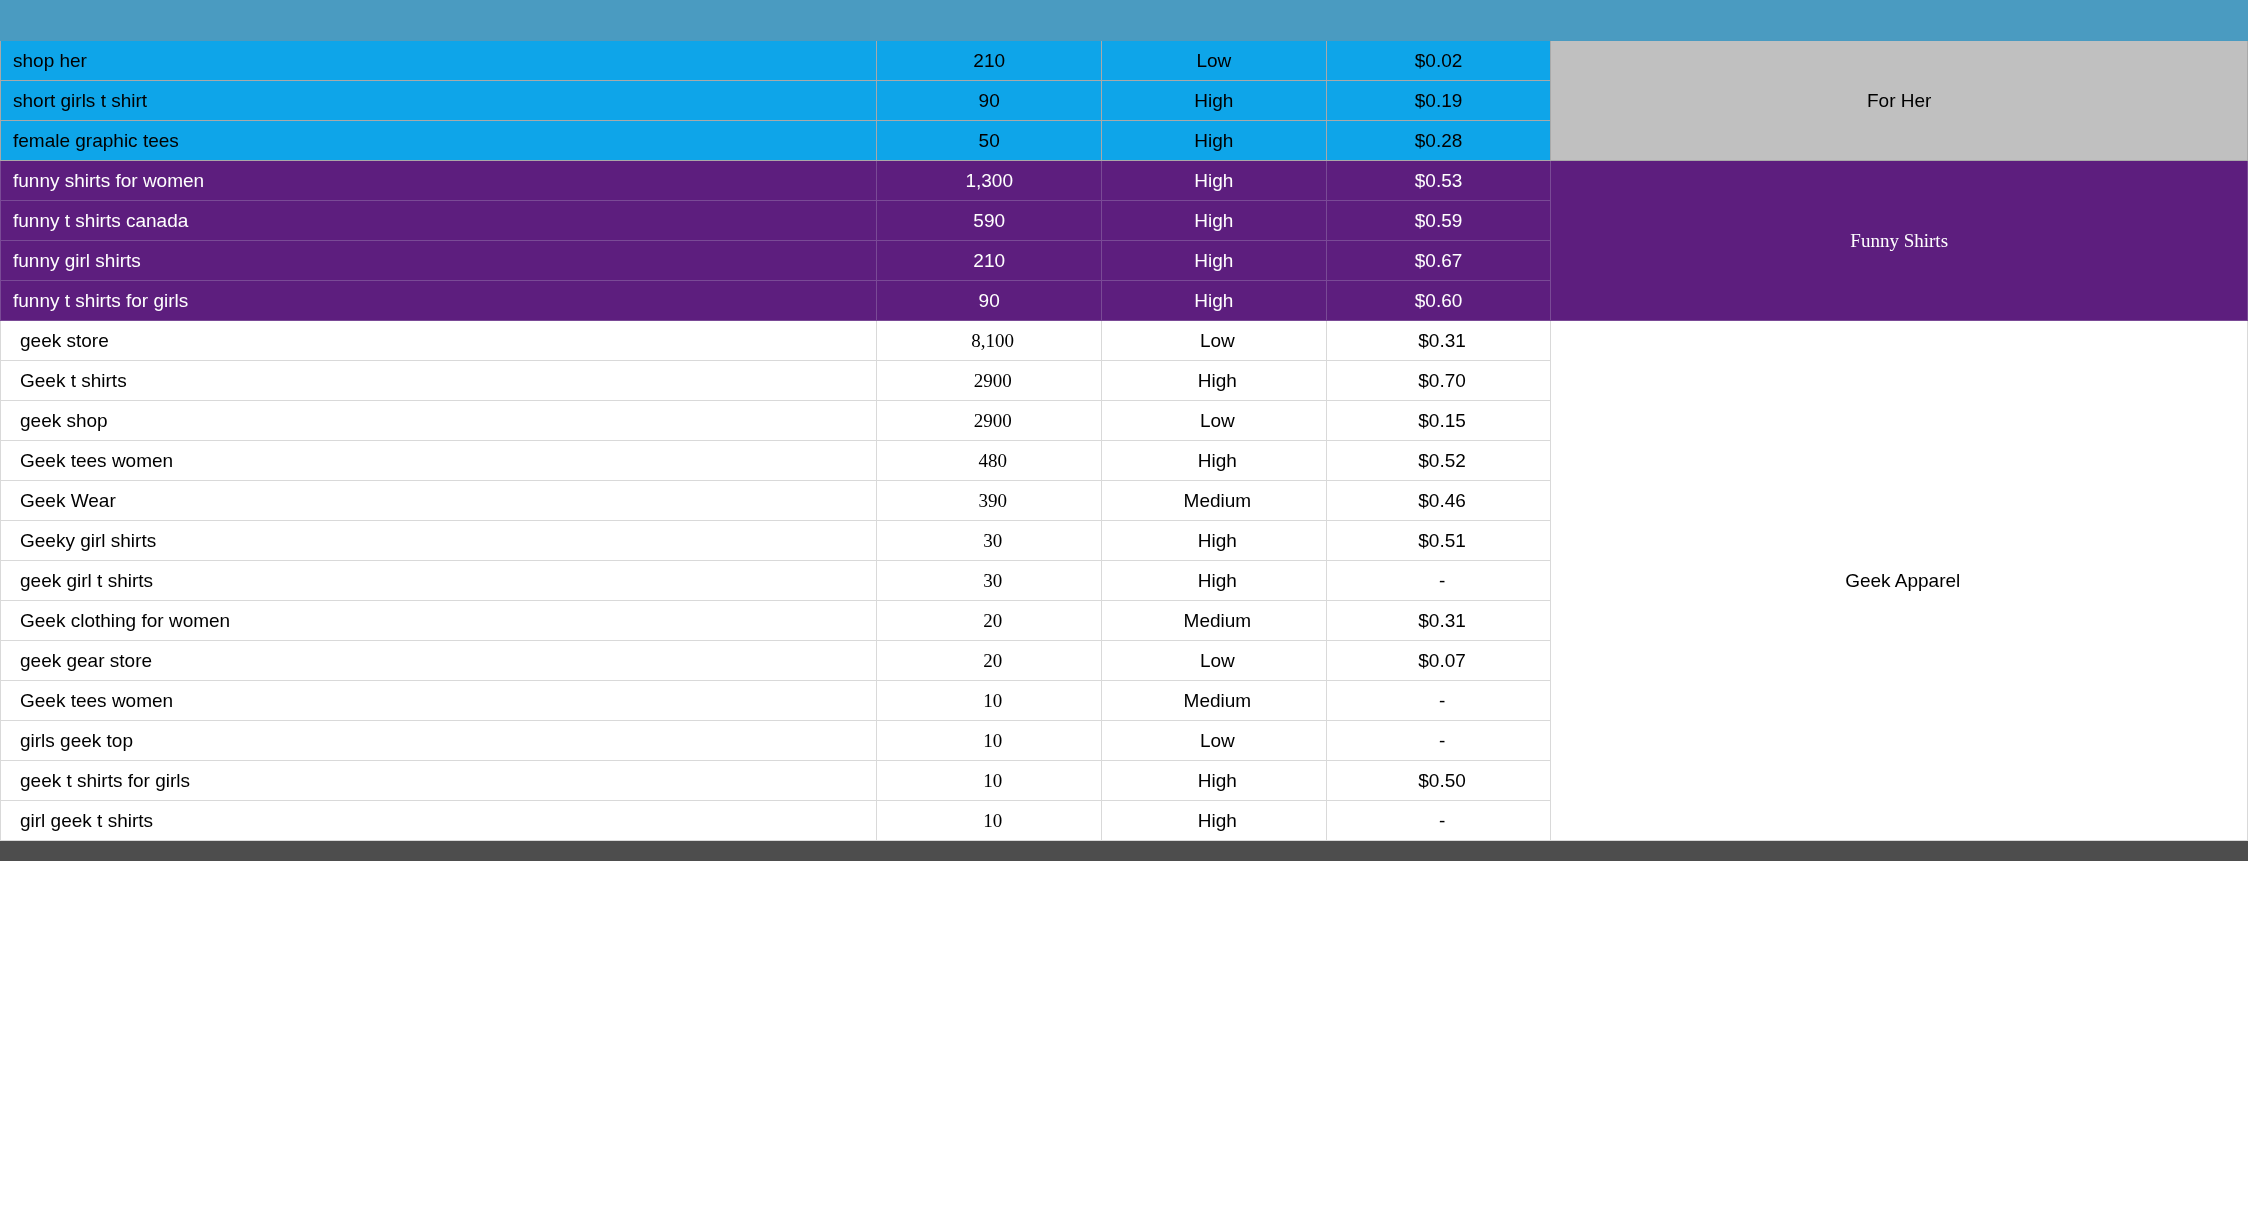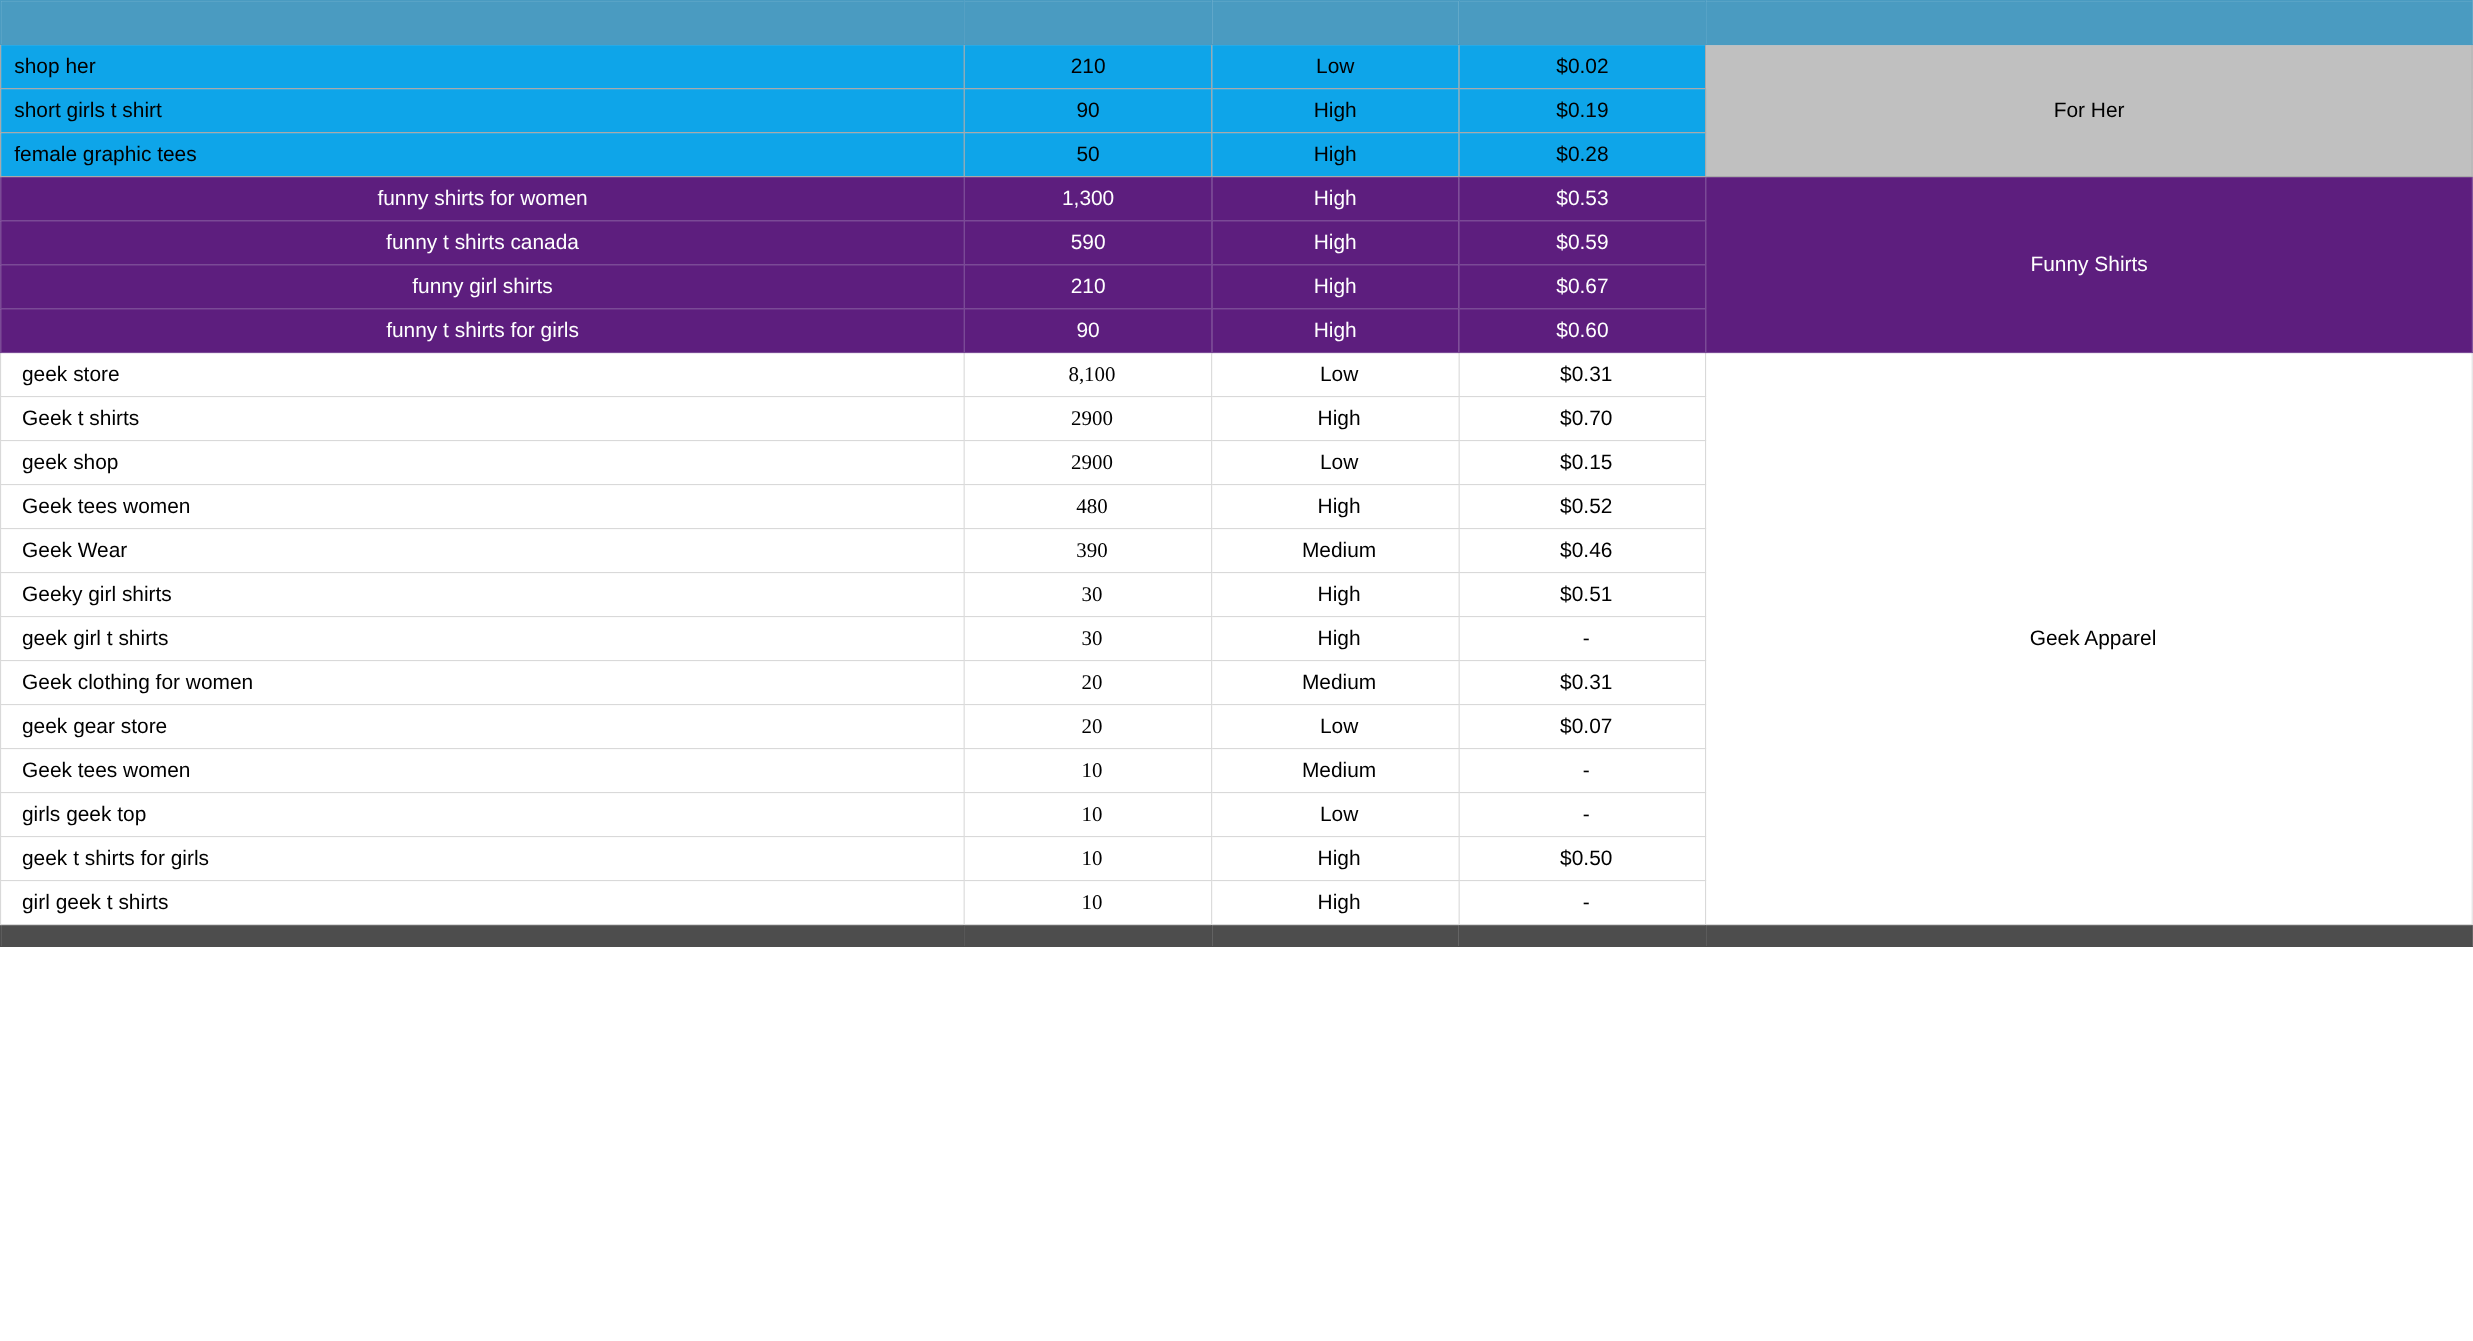--- a/index.html
+++ b/index.html
@@ -28,28 +28,28 @@
       background: #4a9bc1;
       color: #fff;
       border-color: #4a9bc1;
       text-align: center;
     }
     .header-row .col-keyword { text-align: left; }
 
     .group-forher td { background: #0ea5e9; color: #000; border-color: #a9a9a9; }
     .group-forher .col-vol { border-left: 1px solid #888; }
 
-    .group-funny td { background: #5d1e7e; color: #fff; border-color: #7a4a96; text-align: center; }
+    .group-funny td { background: #5d1e7e; color: #fff; border-color: #7a4a96; }
     .group-funny .col-vol { border-left: 1px solid #4a1665; }
 
     .group-geek td { background: #fff; color: #000; padding-left: 19px; }
     .group-geek .col-vol { border-left: 1px solid #888; font-family: Liberation Serif, serif; }
 
     .cat-forher { background: #c0c0c0 !important; color: #000 !important; }
-    .cat-funny { background: #5d1e7e !important; color: #fff !important; }
+    .cat-funny { background: #5d1e7e !important; color: #fff !important; font-family: Liberation Serif, serif; }
     .cat-geek { background: #fff !important; color: #000 !important; }
 
     .bottom-row td {
       background: #4d4d4d;
       color: #fff;
       border-color: #4d4d4d;
       height: 20px;
       padding: 2px 12px;
     }
     .bottom-row .col-vol { border-left: 1px solid #333; }

